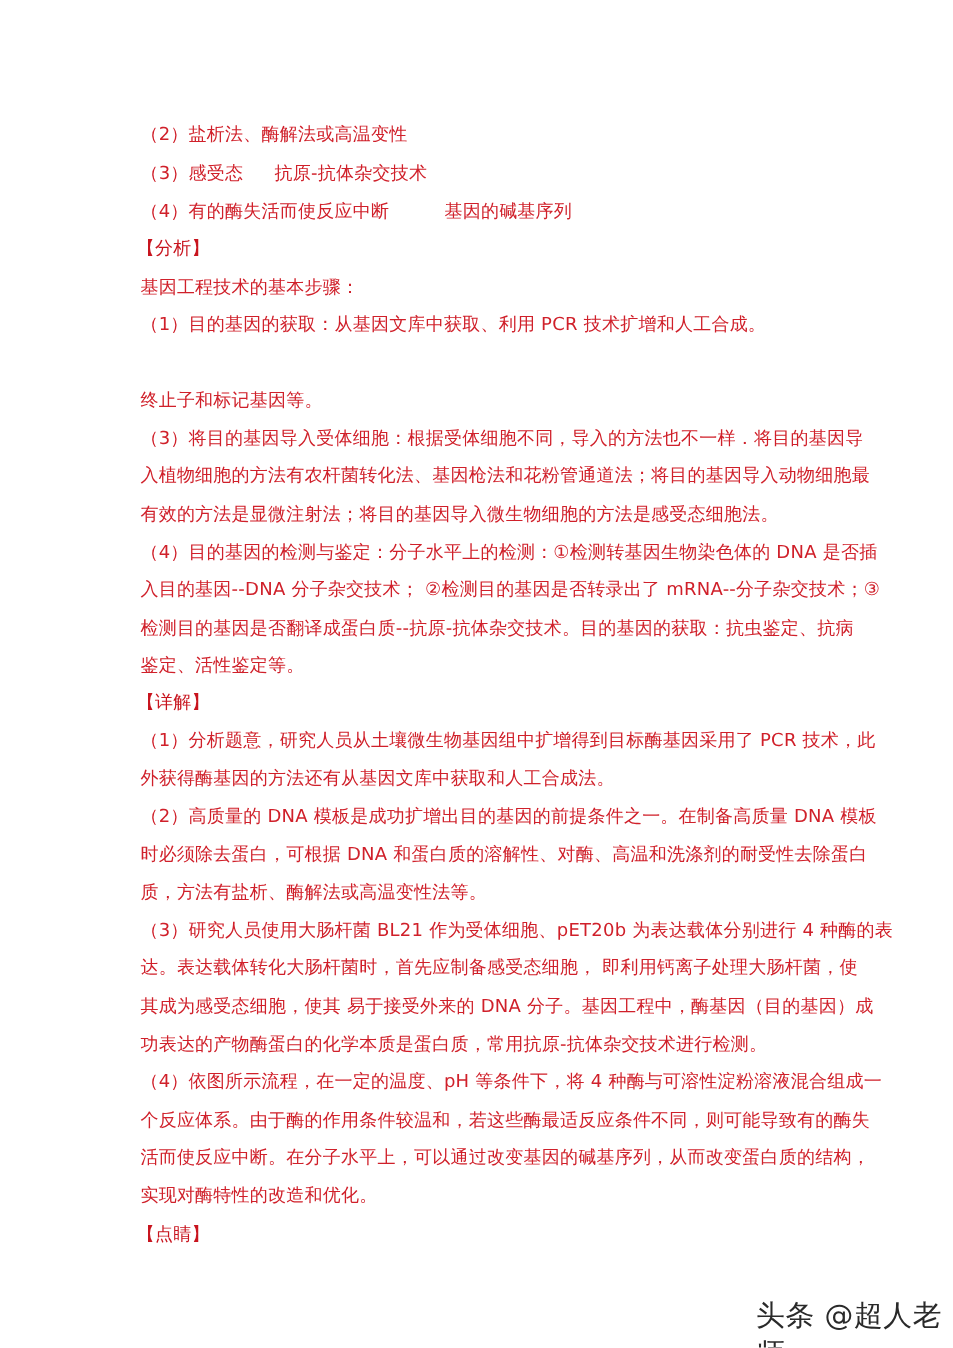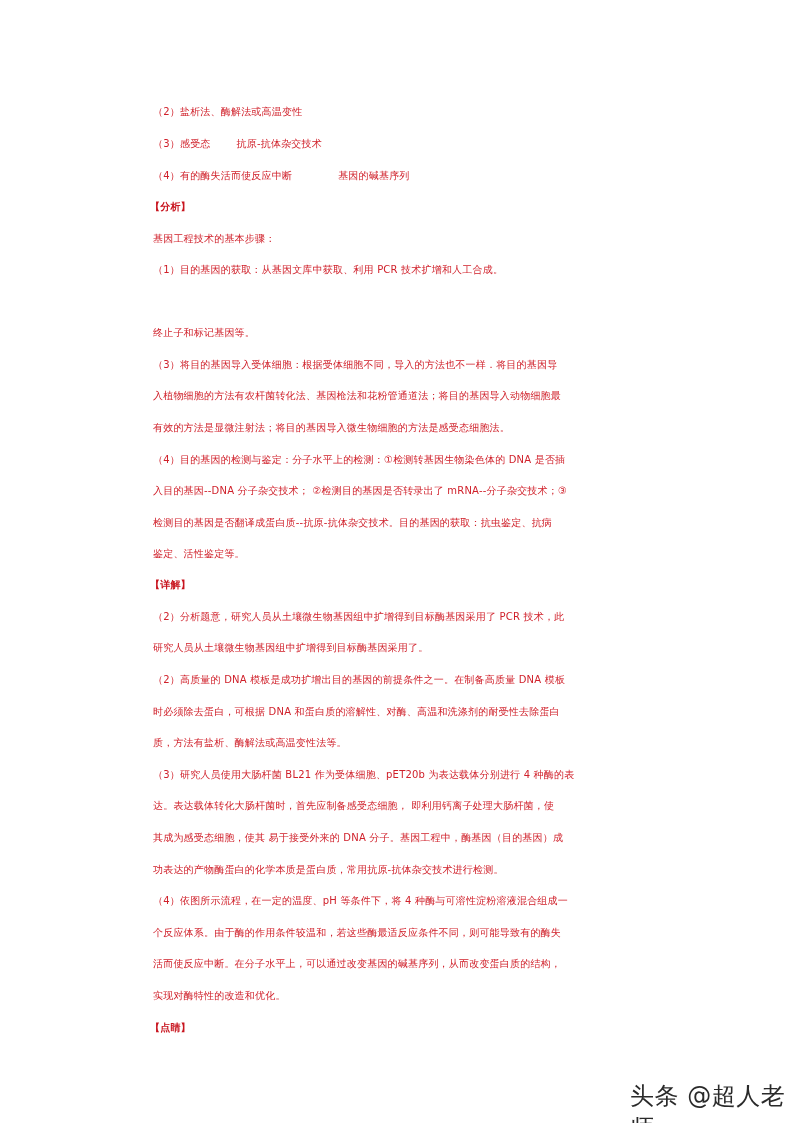--- a/index.html
+++ b/index.html
@@ -1,20 +1,20 @@
 <!DOCTYPE html>
 <html><head>
 <meta charset="utf-8">
 <style>
   html, body { margin: 0; padding: 0; background: #ffffff; }
   body { width: 794px; height: 1123px; position: relative; overflow: hidden;
          font-family: "DejaVu Sans", "Liberation Sans", sans-serif; }
   .page { position: absolute; left: 0; top: 0; width: 794px; height: 1123px; background: #fff; }
-  .line { position: absolute; left: 117px; font-size: 10px; color: #d0202a; white-space: nowrap; line-height: 20px; letter-spacing: 0.2px; margin-left: 36px; }
-  .heading { color: #c8141e; font-weight: bold; }
+  .line { position: absolute; left: 117px; font-size: 15px; color: #d0202a; white-space: nowrap; line-height: 20px; letter-spacing: 0.2px; }
+  .heading { color: #c8141e; font-weight: normal; }
   .gap { display: inline-block; width: 26px; }
   .gap-lg { display: inline-block; width: 46px; }
   .watermark { position: absolute; left: 630px; top: 1080px; font-size: 24px; color: #2a2a2a; letter-spacing: 0.5px; }
 </style>
 </head>
 <body>
 
 <div class="page">
 
   <div class="line" style="top:102px">（2）盐析法、酶解法或高温变性</div>
@@ -33,22 +33,22 @@
   <div class="line" style="top:355px">（3）将目的基因导入受体细胞：根据受体细胞不同，导入的方法也不一样．将目的基因导</div>
   <div class="line" style="top:418px">有效的方法是显微注射法；将目的基因导入微生物细胞的方法是感受态细胞法。</div>
   <div class="line" style="top:386px">入植物细胞的方法有农杆菌转化法、基因枪法和花粉管通道法；将目的基因导入动物细胞最</div>
   <div class="line" style="top:450px">（4）目的基因的检测与鉴定：分子水平上的检测：①检测转基因生物染色体的 DNA 是否插</div>
   <div class="line" style="top:481px">入目的基因--DNA 分子杂交技术；  ②检测目的基因是否转录出了 mRNA--分子杂交技术；③</div>
   <div class="line" style="top:513px">检测目的基因是否翻译成蛋白质--抗原-抗体杂交技术。目的基因的获取：抗虫鉴定、抗病</div>
   <div class="line" style="top:544px">鉴定、活性鉴定等。</div>
 
   <div class="line heading" style="top:575px;left:114px">【详解】</div>
 
-  <div class="line" style="top:607px">（2）分析题意，研究人员从土壤微生物基因组中扩增得到目标酶基因采用了 PCR 技术，此</div>
-  <div class="line" style="top:638px">研究人员从土壤微生物基因组中扩增得到目标酶基因采用了。</div>
+  <div class="line" style="top:607px">（1）分析题意，研究人员从土壤微生物基因组中扩增得到目标酶基因采用了 PCR 技术，此</div>
+  <div class="line" style="top:638px">外获得酶基因的方法还有从基因文库中获取和人工合成法。</div>
   <div class="line" style="top:670px">（2）高质量的 DNA 模板是成功扩增出目的基因的前提条件之一。在制备高质量 DNA 模板</div>
   <div class="line" style="top:702px">时必须除去蛋白，可根据 DNA 和蛋白质的溶解性、对酶、高温和洗涤剂的耐受性去除蛋白</div>
   <div class="line" style="top:733px">质，方法有盐析、酶解法或高温变性法等。</div>
   <div class="line" style="top:765px">（3）研究人员使用大肠杆菌 BL21 作为受体细胞、pET20b 为表达载体分别进行 4 种酶的表</div>
   <div class="line" style="top:828px">其成为感受态细胞，使其 易于接受外来的 DNA 分子。基因工程中，酶基因（目的基因）成</div>
   <div class="line" style="top:796px">达。表达载体转化大肠杆菌时，首先应制备感受态细胞， 即利用钙离子处理大肠杆菌，使</div>
   <div class="line" style="top:860px">功表达的产物酶蛋白的化学本质是蛋白质，常用抗原-抗体杂交技术进行检测。</div>
   <div class="line" style="top:891px">（4）依图所示流程，在一定的温度、pH 等条件下，将 4 种酶与可溶性淀粉溶液混合组成一</div>
   <div class="line" style="top:923px">个反应体系。由于酶的作用条件较温和，若这些酶最适反应条件不同，则可能导致有的酶失</div>
   <div class="line" style="top:954px">活而使反应中断。在分子水平上，可以通过改变基因的碱基序列，从而改变蛋白质的结构，</div>

